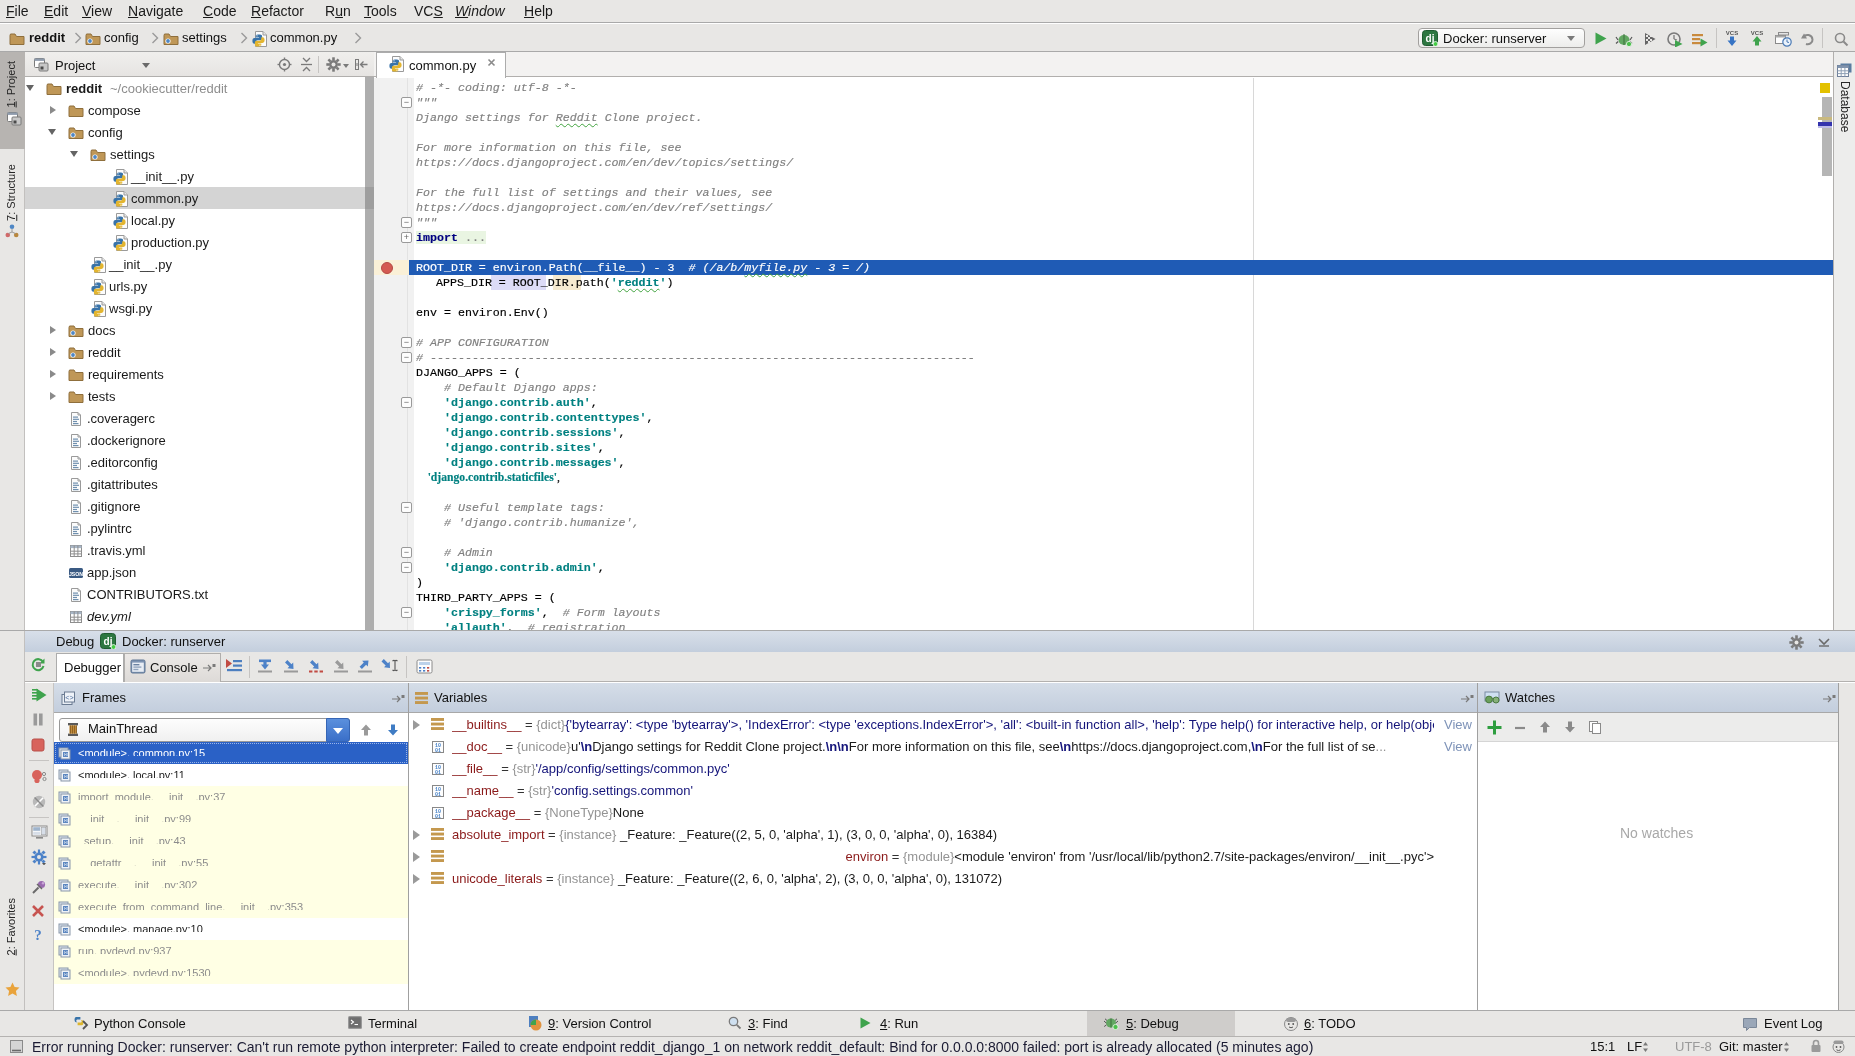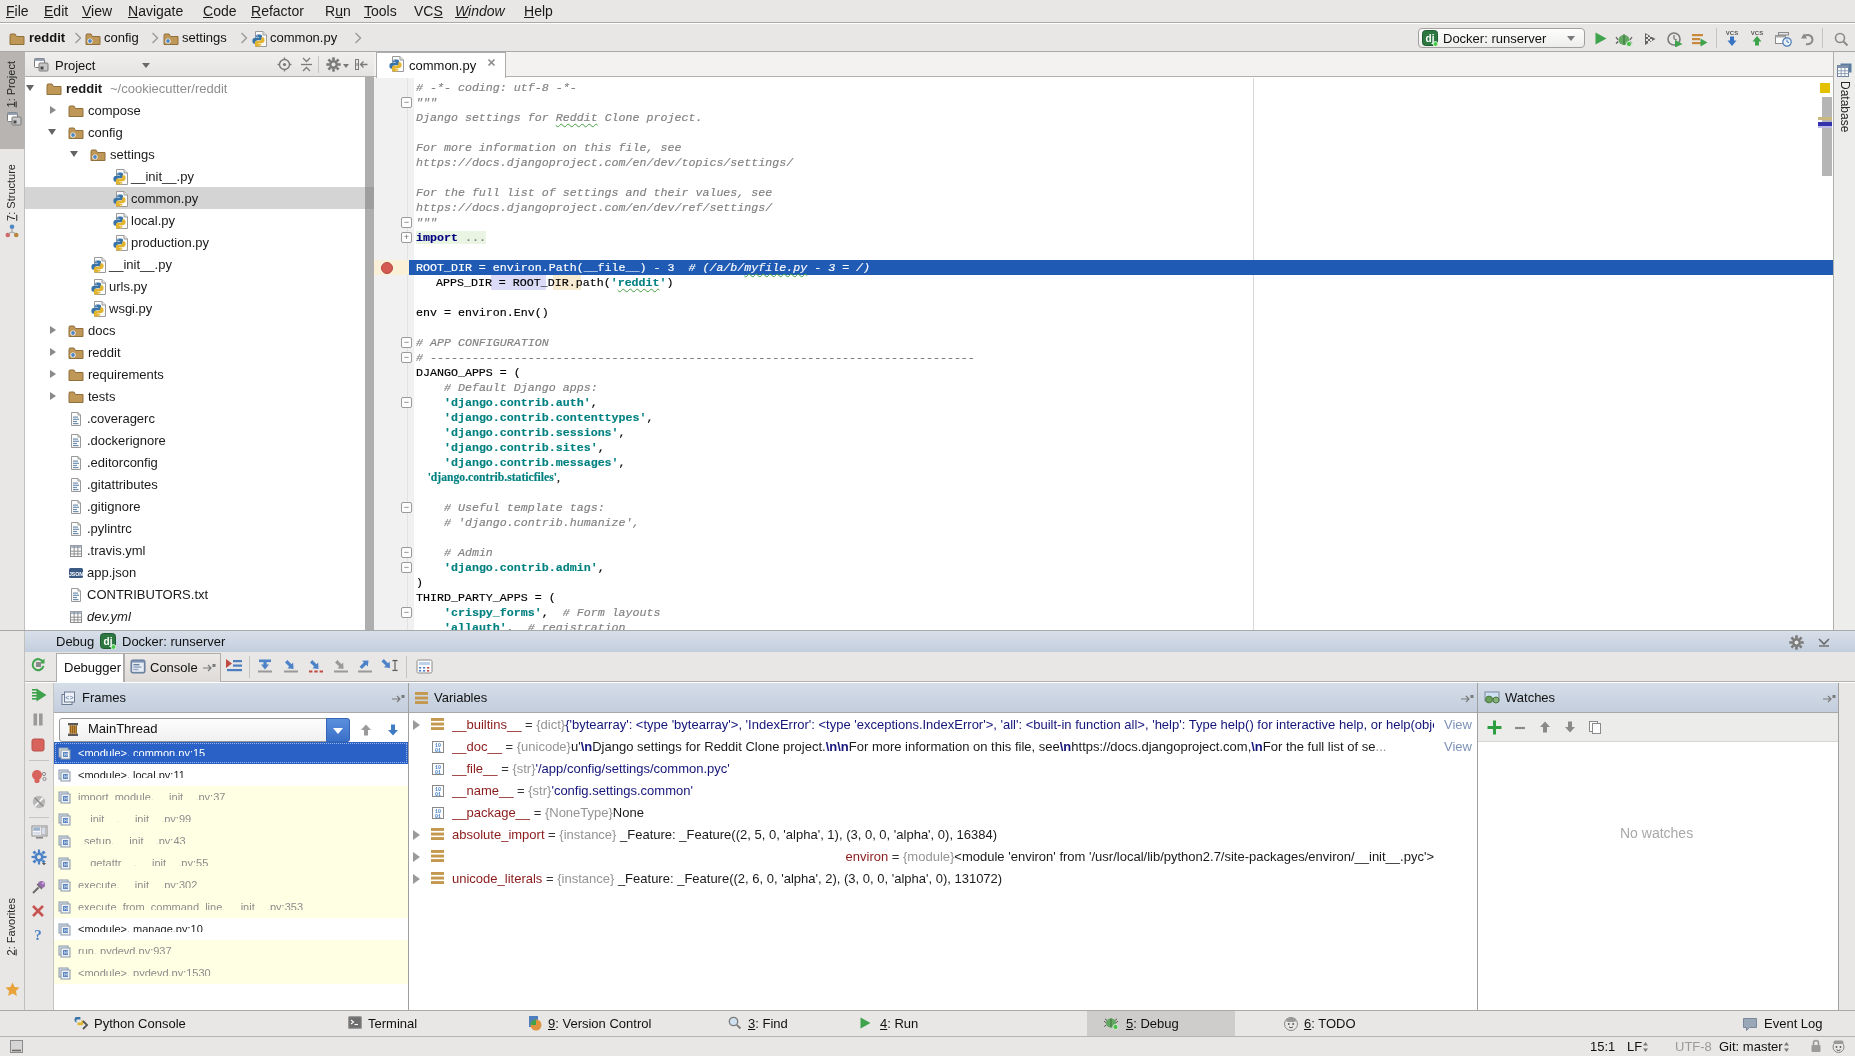--- a/index.html
+++ b/index.html
@@ -1224,20 +1224,21 @@
       </svg>
     </div>
 <div class="abs" style="left:1764px;top:1016px;">Event Log</div>
 <div class="abs" style="left:0;top:1036px;width:1855px;height:20px;background:#e8e7e5;border-top:1px solid #b5b3b1;"></div>
 <div class="abs" style="left:9px;top:1039px;">
       <svg width="15" height="15" viewBox="0 0 15 15">
         <rect x="1.5" y="1.5" width="12" height="12" fill="#d5d5d5" stroke="#8a8a8a"></rect>
         <line x1="3" y1="11.5" x2="12" y2="11.5" stroke="#6a6a6a" stroke-width="1.6"></line>
       </svg>
     </div>
+<div class="abs" style="left:32px;top:1039px;font-size:14px;color:#1b1b33;">Error running Docker: runserver: Can't run remote python interpreter: Failed to create endpoint reddit_django_1 on network reddit_default: Bind for 0.0.0.0:8000 failed: port is already allocated (5 minutes ago)</div>
 <div class="abs" style="left:1590px;top:1039px;font-size:13px;">15:1</div>
 <div class="abs" style="left:1627px;top:1039px;font-size:13px;">LF<svg width="7" height="12" style="display:inline-block;vertical-align:-2px;">
         <path d="M3.5 1 L6 4.5 L1 4.5 Z" fill="#7a7a7a"></path>
         <path d="M3.5 11 L1 7.5 L6 7.5 Z" fill="#7a7a7a"></path>
       </svg></div>
 <div class="abs" style="left:1675px;top:1039px;font-size:13px;color:#9a9a9a;">UTF-8</div>
 <div class="abs" style="left:1719px;top:1039px;font-size:13px;">Git: master<svg width="7" height="12" style="display:inline-block;vertical-align:-2px;">
         <path d="M3.5 1 L6 4.5 L1 4.5 Z" fill="#7a7a7a"></path>
         <path d="M3.5 11 L1 7.5 L6 7.5 Z" fill="#7a7a7a"></path>
       </svg></div>

